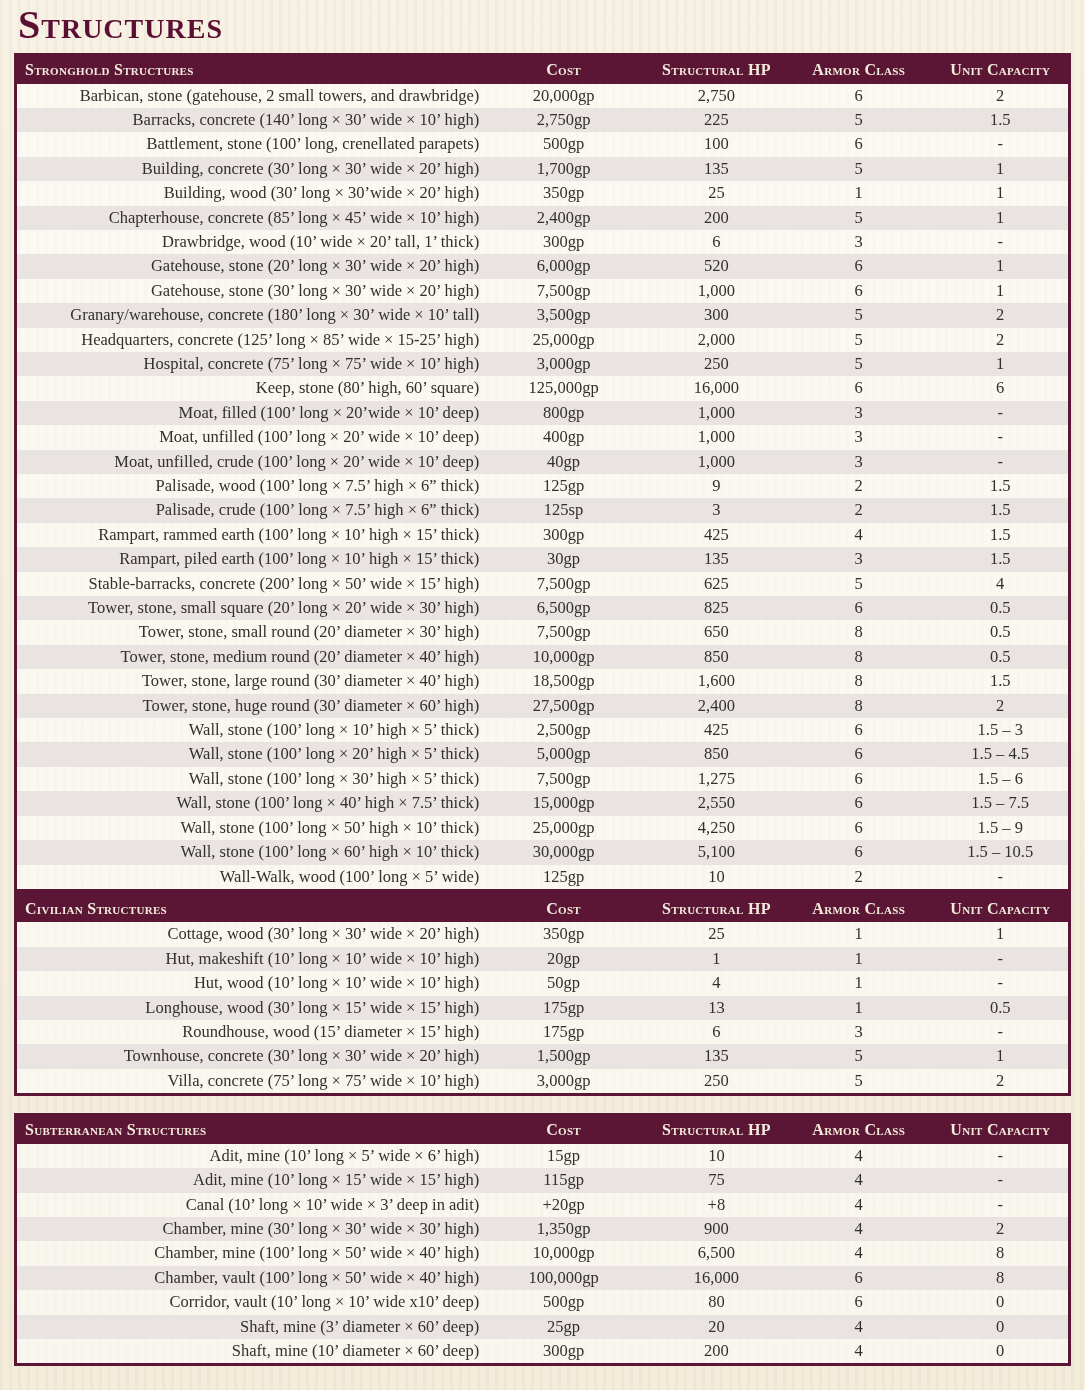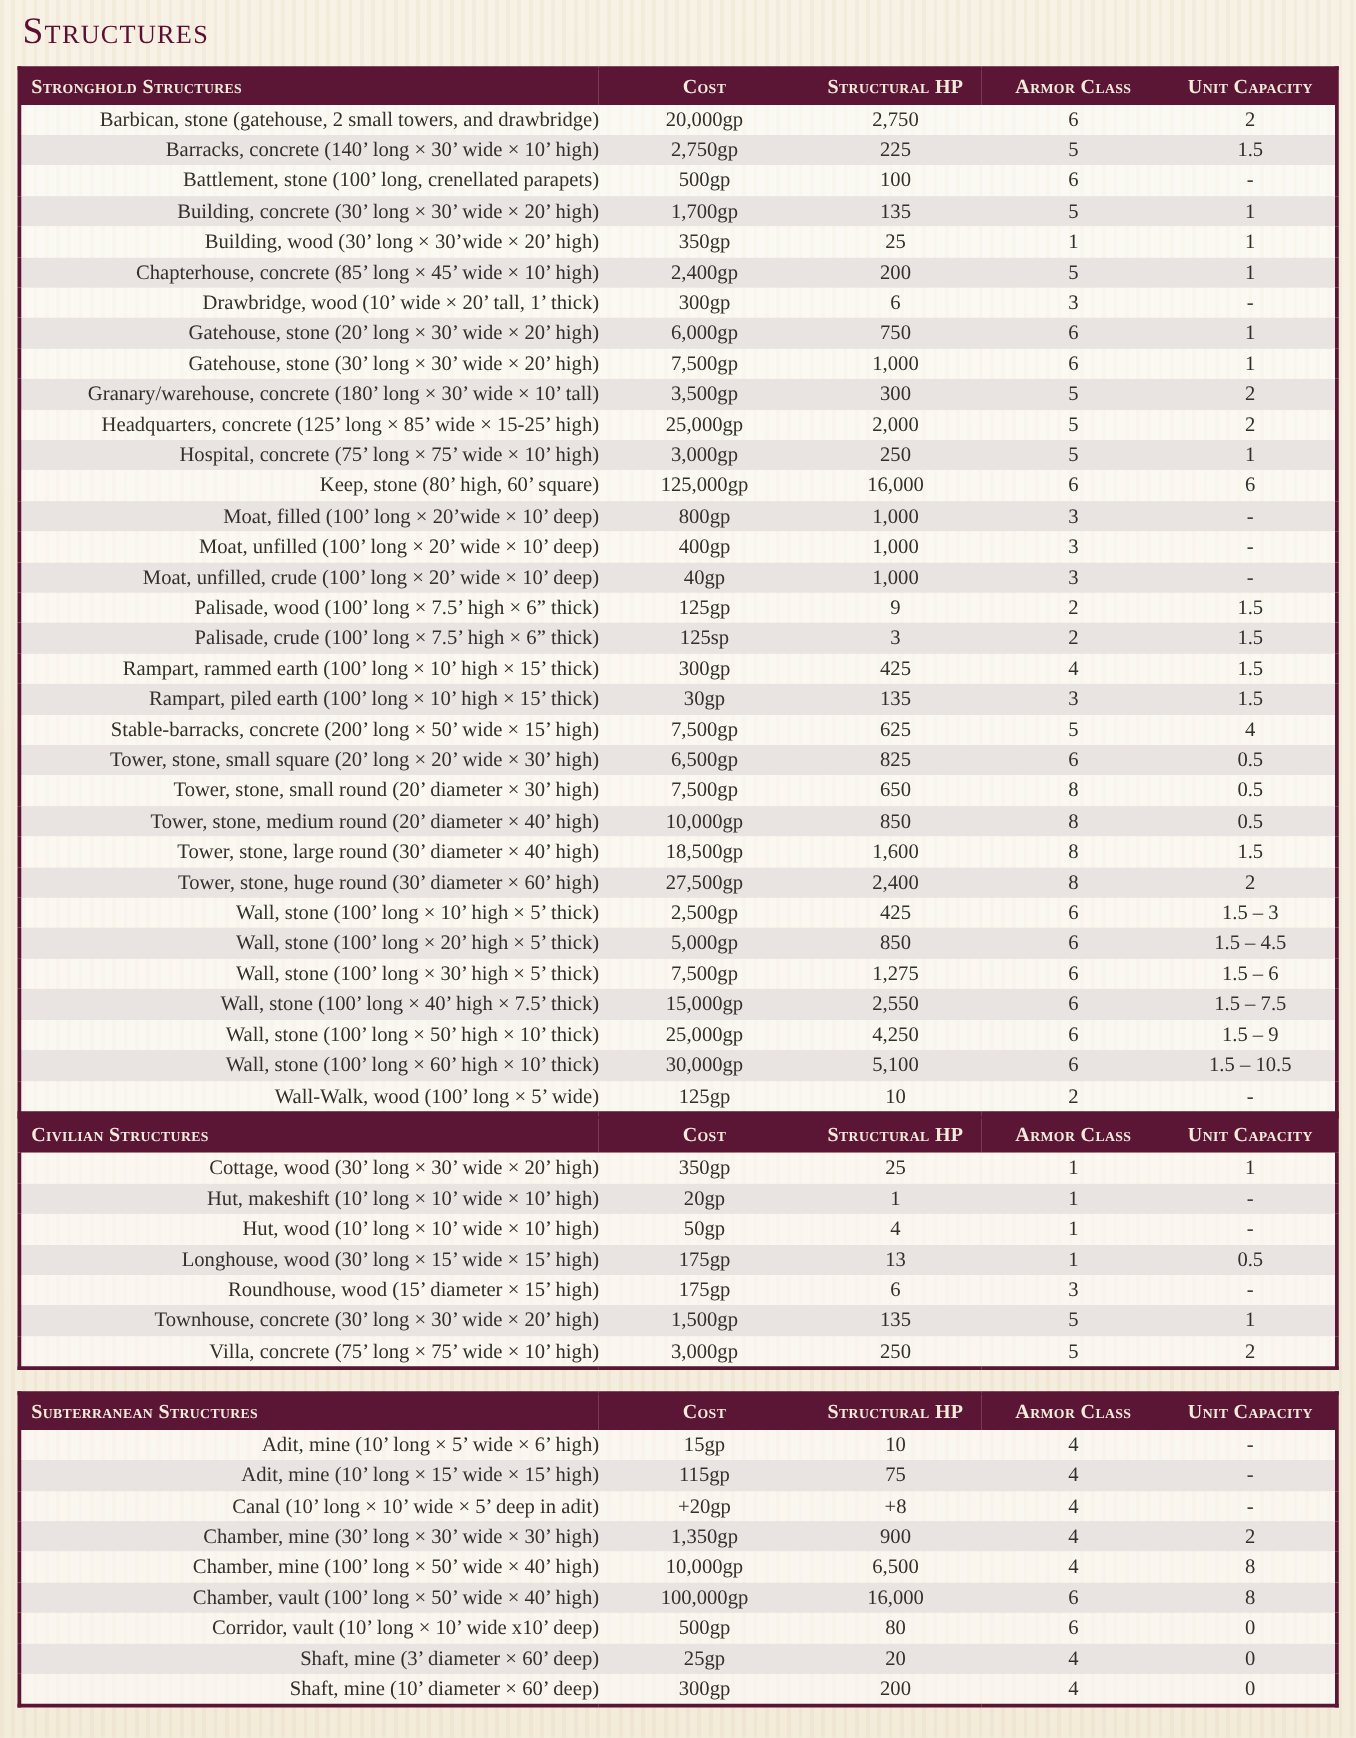--- a/index.html
+++ b/index.html
@@ -19,22 +19,22 @@
     background-image:
       repeating-linear-gradient(90deg,
         rgba(205,185,150,0.10) 0px, rgba(205,185,150,0.10) 3px,
         rgba(255,255,255,0.06) 3px, rgba(255,255,255,0.06) 9px),
       linear-gradient(180deg,#f7f1e3,#f2ebd9);
   }
   .page-title{
     margin:0;
     padding:2px 0 0 18px;
     font-variant:small-caps;
-    font-weight:normal;
-    font-size:30px;
+    font-weight:bold;
+    font-size:40px;
     line-height:46px;
     letter-spacing:1px;
     color:var(--title-color);
   }
   table.structures{
     width:1057px;
     margin:0 0 0 14px;
     border-collapse:collapse;
     border:3px solid var(--maroon);
     table-layout:fixed;
@@ -148,21 +148,21 @@
       <tr>
         <td>Drawbridge, wood (10’ wide × 20’ tall, 1’ thick)</td>
         <td>300gp</td>
         <td>6</td>
         <td>3</td>
         <td>-</td>
       </tr>
       <tr>
         <td>Gatehouse, stone (20’ long × 30’ wide × 20’ high)</td>
         <td>6,000gp</td>
-        <td>750</td>
+        <td>520</td>
         <td>6</td>
         <td>1</td>
       </tr>
       <tr>
         <td>Gatehouse, stone (30’ long × 30’ wide × 20’ high)</td>
         <td>7,500gp</td>
         <td>1,000</td>
         <td>6</td>
         <td>1</td>
       </tr>
@@ -433,21 +433,21 @@
         <td>-</td>
       </tr>
       <tr>
         <td>Adit, mine (10’ long × 15’ wide × 15’ high)</td>
         <td>115gp</td>
         <td>75</td>
         <td>4</td>
         <td>-</td>
       </tr>
       <tr>
-        <td>Canal (10’ long × 10’ wide × 5’ deep in adit)</td>
+        <td>Canal (10’ long × 10’ wide × 3’ deep in adit)</td>
         <td>+20gp</td>
         <td>+8</td>
         <td>4</td>
         <td>-</td>
       </tr>
       <tr>
         <td>Chamber, mine (30’ long × 30’ wide × 30’ high)</td>
         <td>1,350gp</td>
         <td>900</td>
         <td>4</td>

